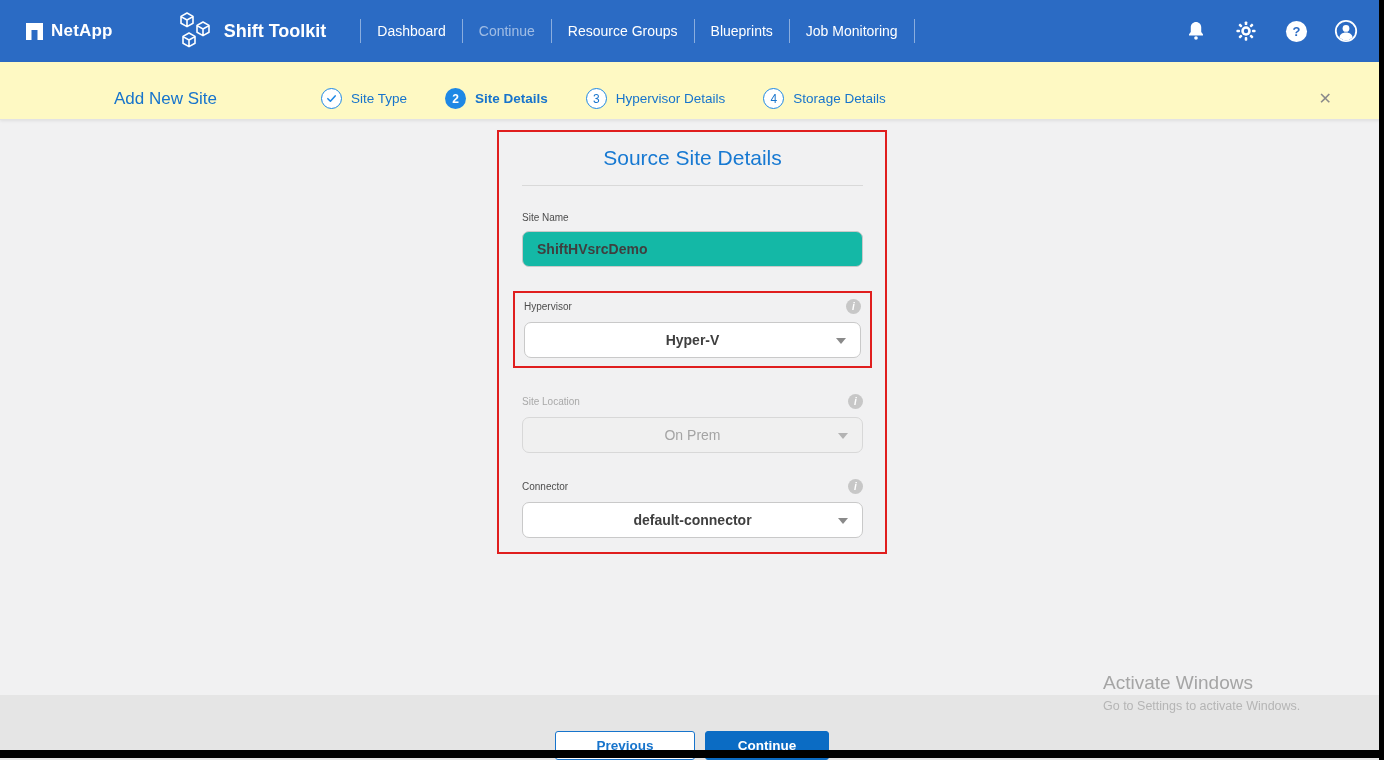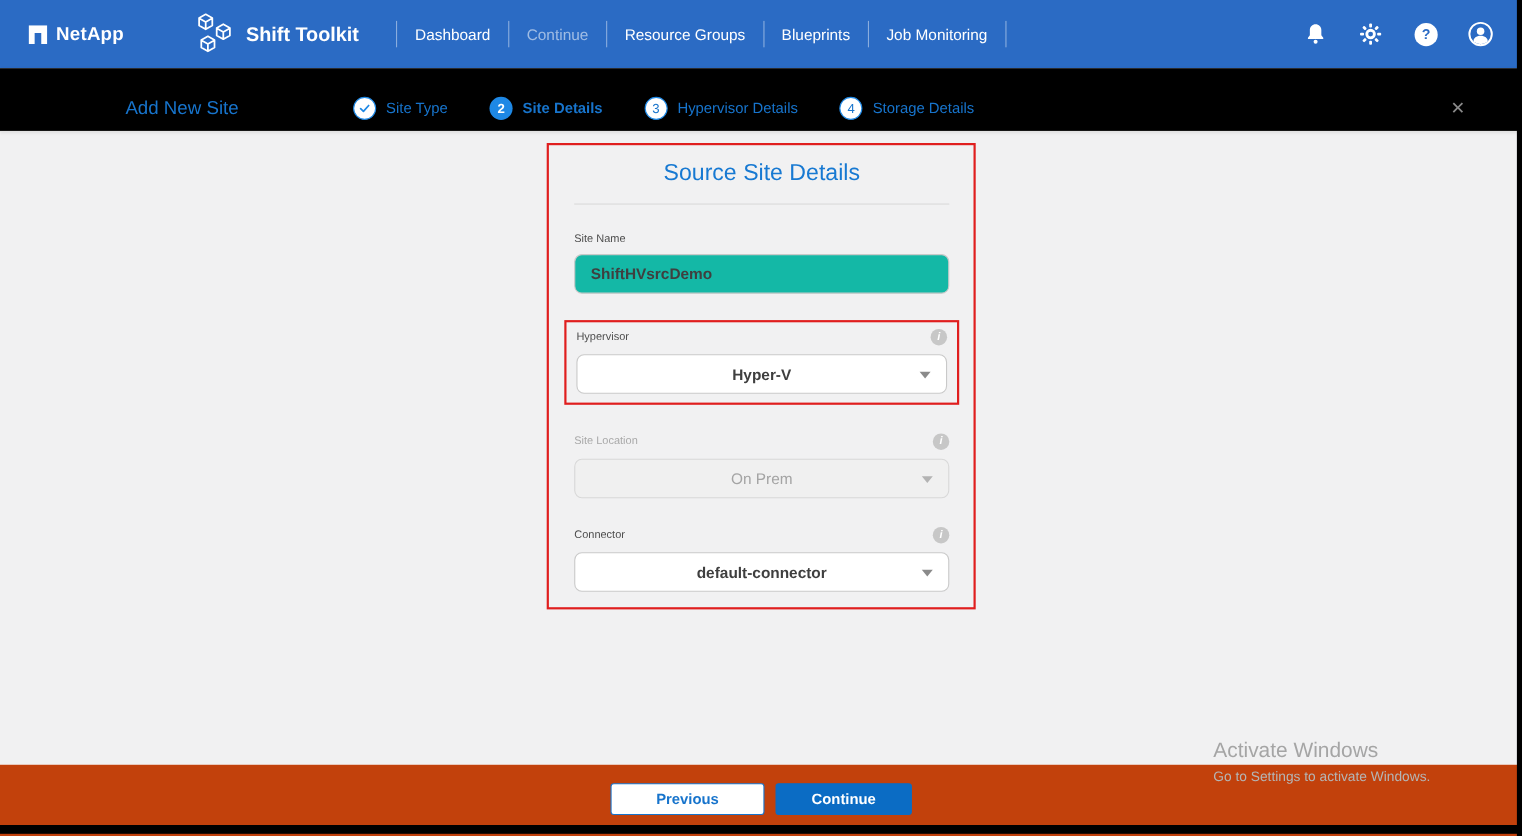--- a/index.html
+++ b/index.html
@@ -14,21 +14,21 @@
   .product { display:flex; align-items:center; gap:9px; margin-left:64px; }
   .product-name { color:#fff; font-size:18px; font-weight:bold; }
   .nav { display:flex; align-items:center; margin-left:18px; }
   .nav-divider { width:1px; height:24px; background:rgba(255,255,255,.45); margin:0 16px; }
   .nav-item { color:#ffffff; font-size:14px; cursor:pointer; white-space:nowrap; }
   .nav-item.muted { color:rgba(255,255,255,.55); }
   .appbar-right { margin-left:auto; display:flex; align-items:center; gap:26px; }
   .tool-icon { width:24px; height:24px; display:flex; align-items:center; justify-content:center; cursor:pointer; }
 
   
-  .wizardbar { height:58px; background:#000000; border-bottom:1px solid #e3e3e3;
+  .wizardbar { height:58px; background:#fef9c3; border-bottom:1px solid #e3e3e3;
                box-shadow:0 1px 3px rgba(0,0,0,.08); display:flex; align-items:center;
                padding:16px 48px 0 114px; flex:0 0 auto; position:relative; z-index:2; }
   .wizard-title { color:#1774cc; font-size:17px; font-weight:500; }
   .steps { display:flex; align-items:center; gap:38px; margin-left:104px; }
   .step { display:flex; align-items:center; gap:9px; cursor:pointer; }
   .step-circle { width:21px; height:21px; border-radius:50%; display:flex; align-items:center; justify-content:center;
                  font-size:12px; font-weight:bold; }
   .step.done .step-circle { border:1.5px solid #1e88e5; background:#fff; color:#1e88e5; }
   .step.active .step-circle { background:#1e88e5; color:#fff; }
   .step.todo .step-circle { border:1.5px solid #1e88e5; background:#fff; color:#1774cc; font-weight:normal; }
@@ -60,21 +60,21 @@
   .field.disabled .select { background:#f0f0f0; border-color:#d8d8d8; cursor:default; }
   .field.disabled .select-value { color:#a4a4a4; font-weight:normal; }
   .field.disabled .select-caret { border-top-color:#b3b3b3; }
 
   
   .watermark { position:absolute; left:1103px; top:672px; z-index:5; pointer-events:none; }
   .watermark-l1 { font-size:19px; color:#a5a5a5; }
   .watermark-l2 { font-size:12.5px; color:#b5b5b5; margin-top:5px; }
 
   
-  .actionbar { height:65px; background:#c2410c; flex:0 0 auto; display:flex; align-items:flex-start;
+  .actionbar { height:65px; background:#e5e5e5; flex:0 0 auto; display:flex; align-items:flex-end;
                justify-content:center; gap:10px; padding-top:17px; }
   .btn { height:29px; border-radius:3px; font-size:13.5px; font-weight:bold; cursor:pointer;
          font-family:"Liberation Sans", sans-serif; }
   .btn-prev { width:140px; background:#fff; border:1px solid #1774cc; color:#1774cc; }
   .btn-continue { width:124px; background:#0b6cc4; border:1px solid #0b6cc4; color:#fff; }
 
   
   .edge-right { position:absolute; right:0; top:0; width:5px; height:760px; background:#000; z-index:9; }
   .edge-bottom { position:absolute; left:0; bottom:2px; width:1384px; height:8px; background:#000; z-index:9; }
 </style>

